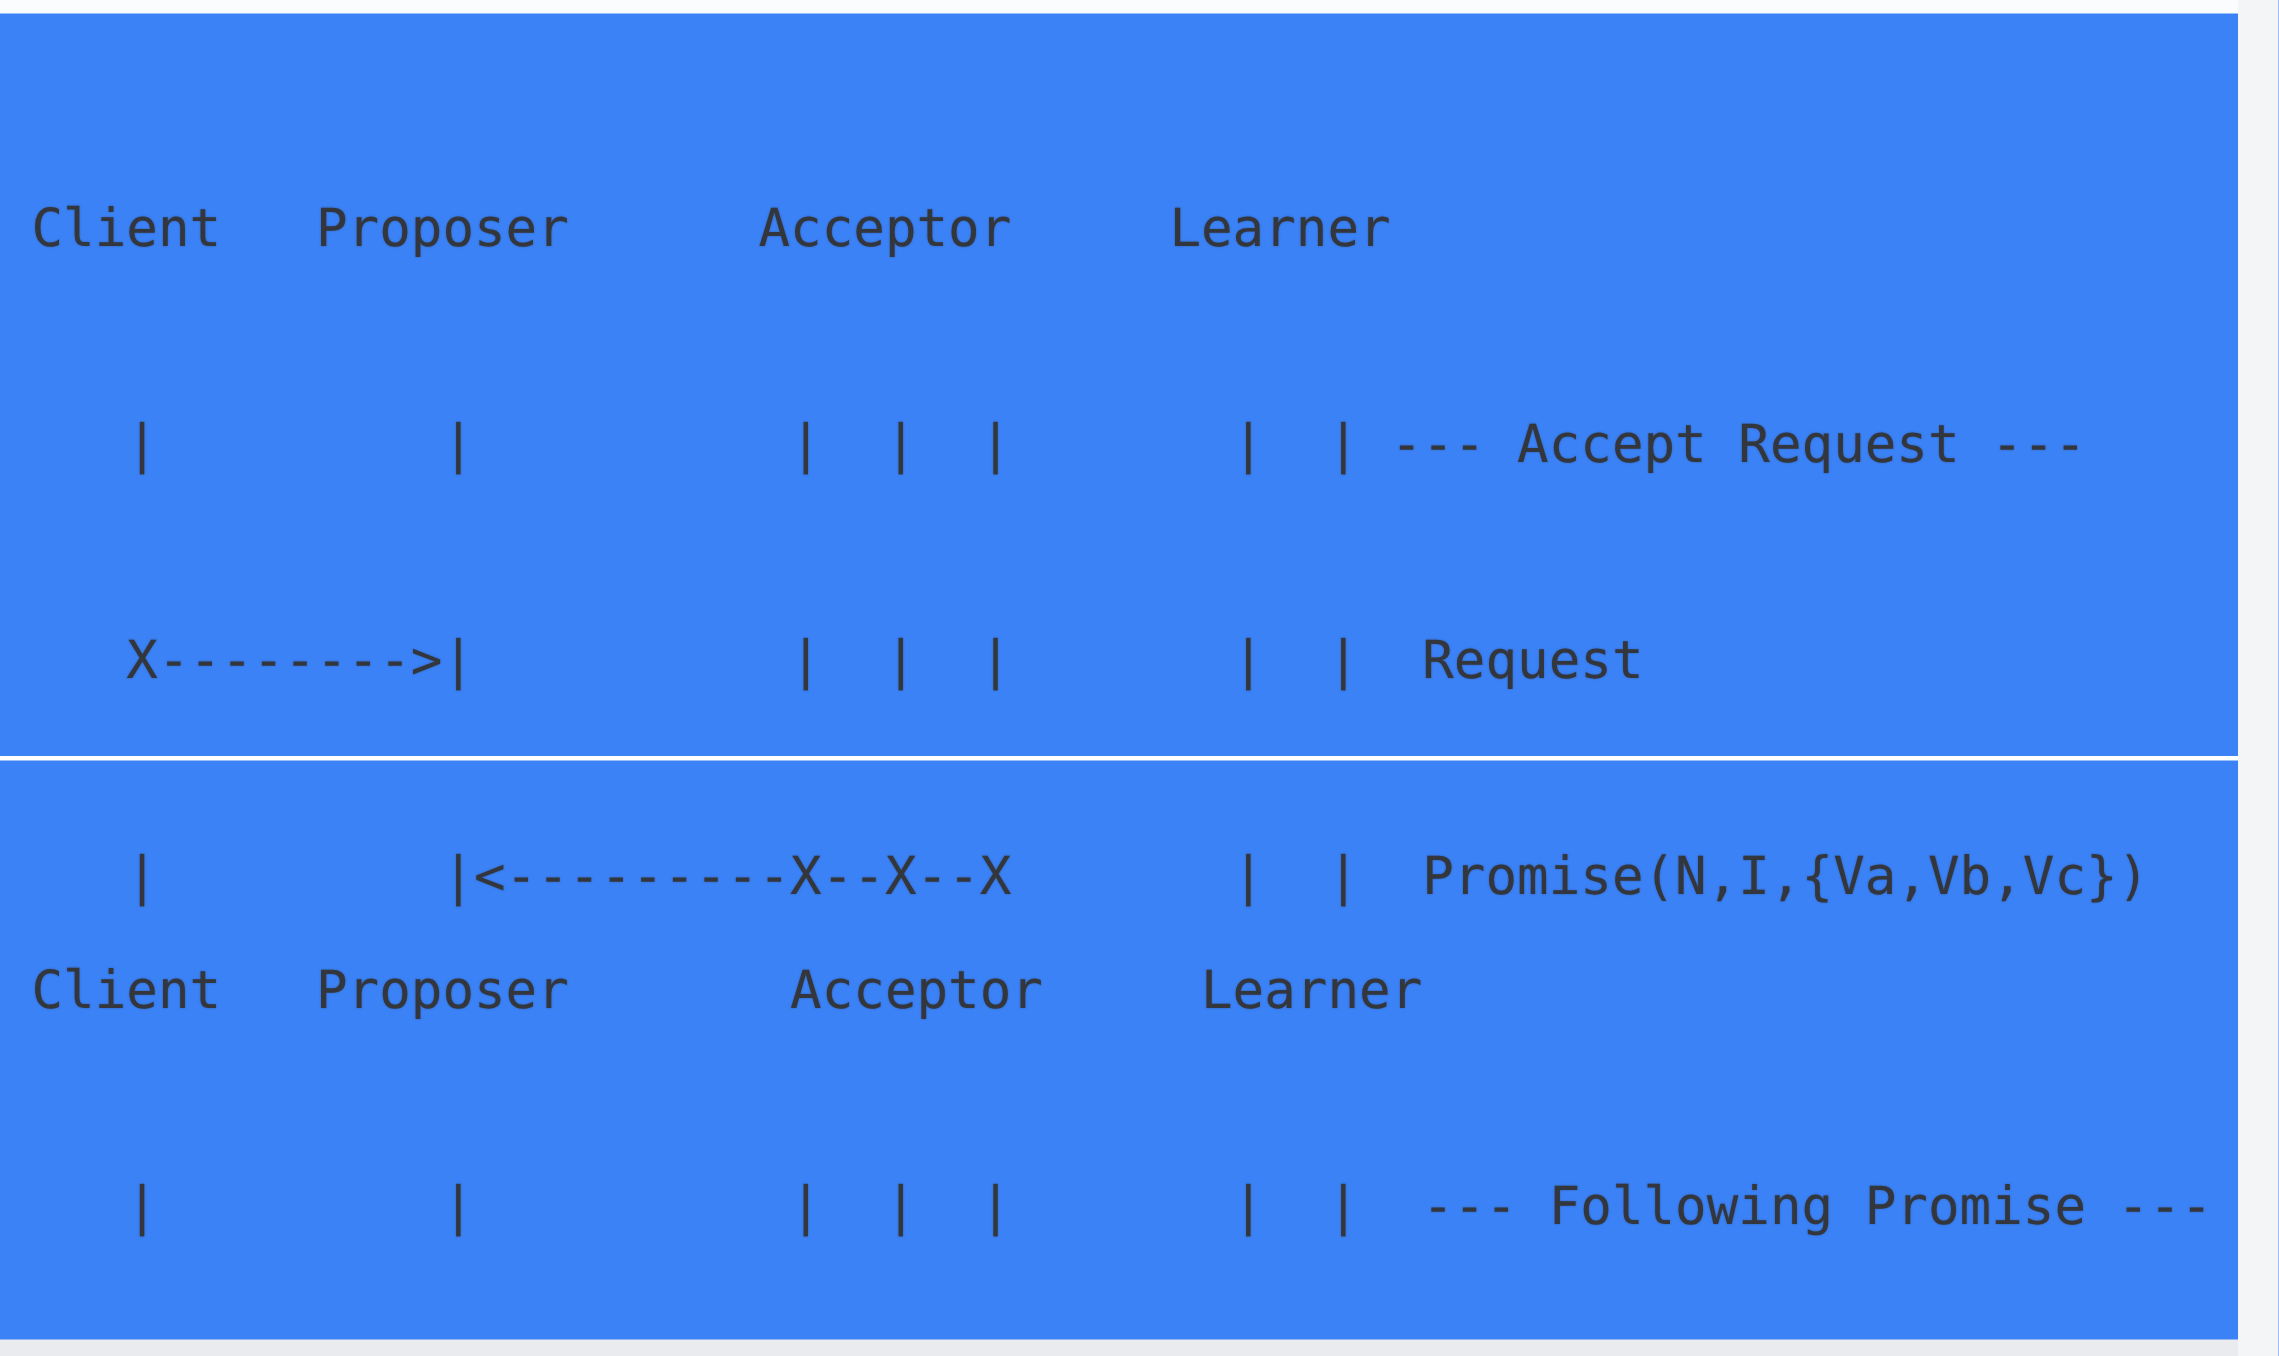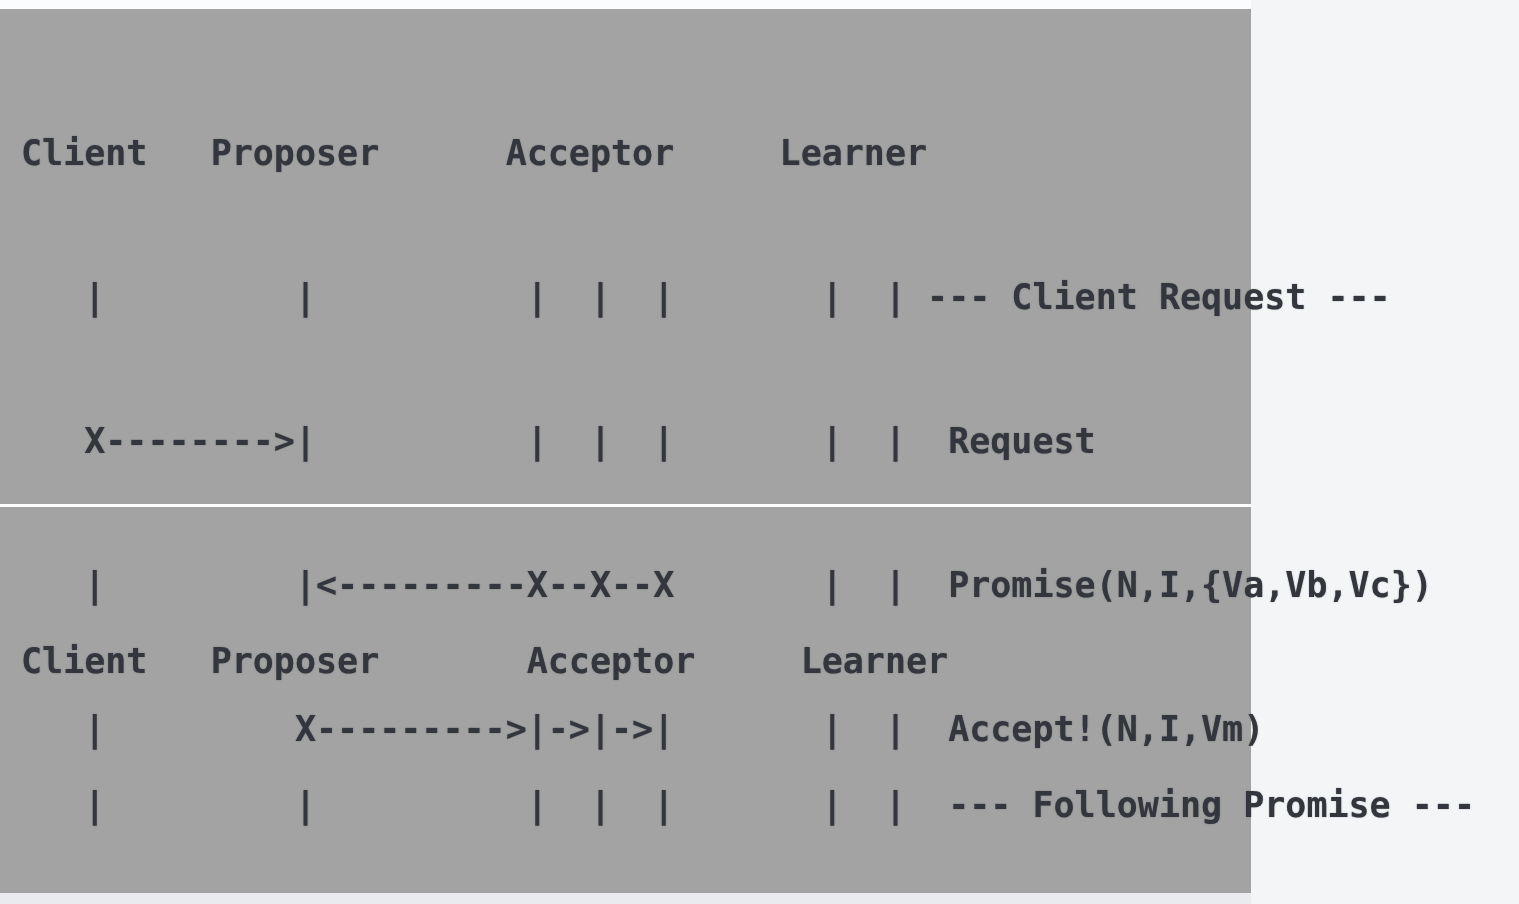--- a/index.html
+++ b/index.html
@@ -1,21 +1,21 @@
 <!DOCTYPE html>
 <html><head>
 <meta charset="utf-8">
 <style>
   html,body{margin:0;padding:0;}
   body{
     width:1519px;height:904px;overflow:hidden;
     background:#f3f5f7;
     font-family:"DejaVu Sans Mono","Liberation Mono",monospace;
   }
-  .screen{position:relative;width:1251px;height:904px;background:#a3a3a3;font-weight:bold;}
+  .screen{position:relative;width:1492px;height:904px;background:#3b82f6;}
   .top-strip{position:absolute;top:0;left:0;width:100%;height:9px;background:#fafcfe;}
   .bottom-strip{position:absolute;bottom:0;left:0;width:100%;height:11px;background:#e9ebee;}
   .separator{position:absolute;top:504px;left:0;width:100%;height:3px;background:#fdfefe;}
   .ascii{
     position:absolute;left:21px;
     white-space:pre;
     font-size:35px;
     line-height:48px;
     color:#33373d;
     text-shadow:0 0 1.3px rgba(51,55,61,0.55);
@@ -25,24 +25,23 @@
   .ascii .line{height:48px;}
 </style>
 </head>
 <body>
 
 <div class="screen">
   <div class="top-strip"></div>
 
   <div class="ascii block-first">
     <div class="line">Client   Proposer      Acceptor     Learner</div>
-    <div class="line">   |         |          |  |  |       |  | --- Client Request ---</div>
+    <div class="line">   |         |          |  |  |       |  | --- Accept Request ---</div>
     <div class="line">   X--------&gt;|          |  |  |       |  |  Request</div>
     <div class="line">   |         |&lt;---------X--X--X       |  |  Promise(N,I,{Va,Vb,Vc})</div>
-    <div class="line">   |         X---------&gt;|-&gt;|-&gt;|       |  |  Accept!(N,I,Vm)</div>
     
     
     
   </div>
 
   <div class="separator"></div>
 
   <div class="ascii block-following">
     <div class="line">Client   Proposer       Acceptor     Learner</div>
     <div class="line">   |         |          |  |  |       |  |  --- Following Promise ---</div>

